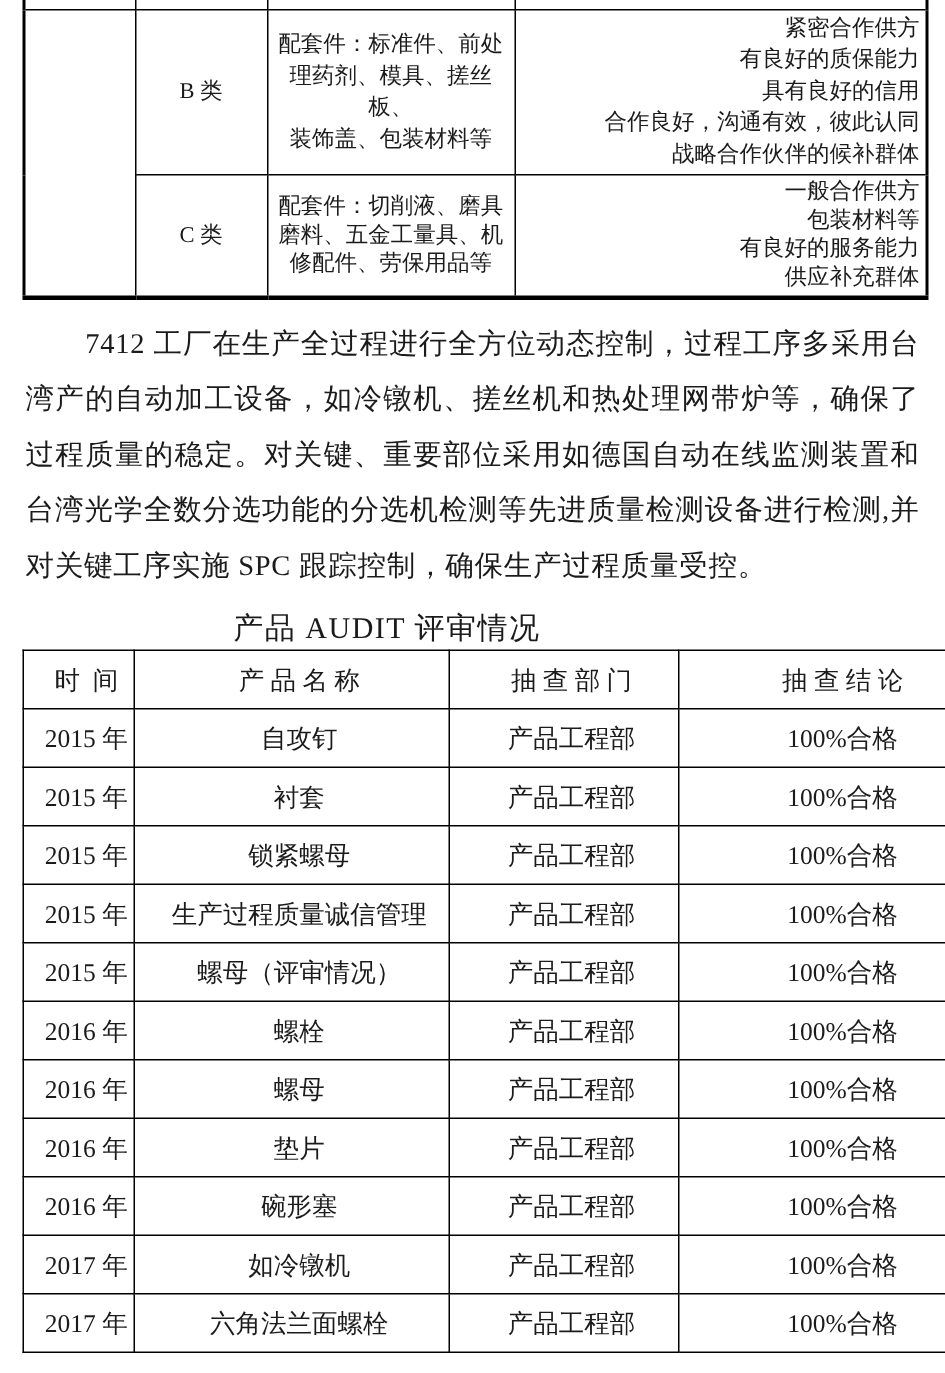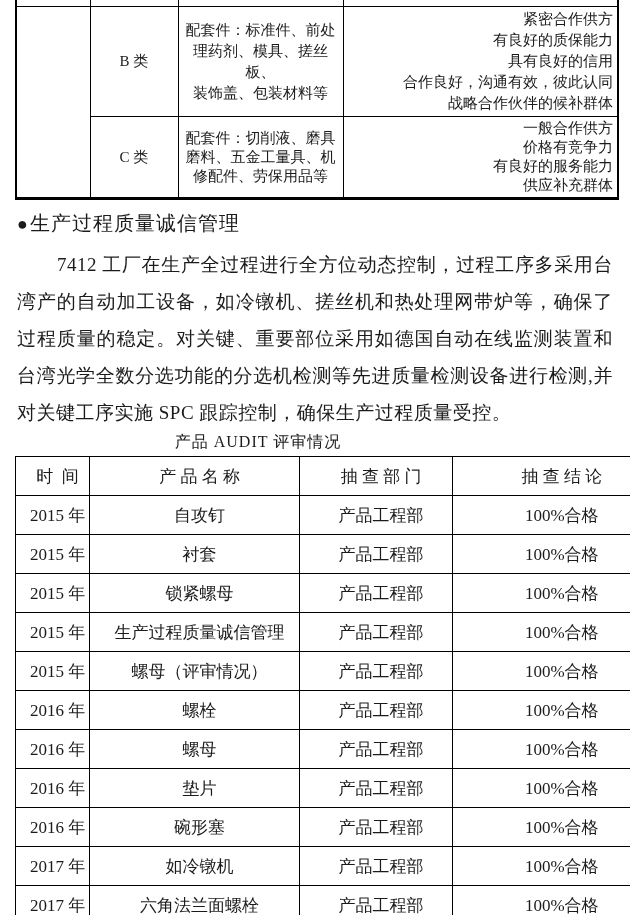--- a/index.html
+++ b/index.html
@@ -43,23 +43,23 @@
     margin:11px 17px 0 17px;width:596px;
     font-size:19px;line-height:37px;
     text-align:justify;text-justify:inter-ideograph;
     text-indent:2.1em;
     letter-spacing:0.5px;
     word-break:break-all;
   }
 
   
   .caption{
-    margin-top:0;height:22px;line-height:22px;
+    margin-top:12px;height:22px;line-height:22px;
     width:516px;text-align:center;
-    font-size:16px;letter-spacing:1px;
+    font-size:20px;letter-spacing:1px;
   }
 
   
   table.audit{
     border-collapse:collapse;table-layout:fixed;
     margin-left:15px;width:645px;
     margin-top:3px;
   }
   table.audit th, table.audit td{
     border:1px solid #000;
@@ -107,30 +107,27 @@
 具有良好的信用
 合作良好，沟通有效，彼此认同
 战略合作伙伴的候补群体</td>
     </tr>
     <tr class="rowC lastrow">
       <td>C 类</td>
       <td>配套件：切削液、磨具
 磨料、五金工量具、机
 修配件、劳保用品等</td>
       <td class="outR">一般合作供方
-价格有竞争力
+包装材料等
 有良好的服务能力
 供应补充群体</td>
     </tr>
   </tbody>
     </table>
 
-  <div class="heading">
-    <span class="bullet">●</span><span>生产过程质量诚信管理</span>
-  </div>
 
   <p class="para">7412 工厂在生产全过程进行全方位动态控制，过程工序多采用台湾产的自动加工设备，如冷镦机、搓丝机和热处理网带炉等，确保了过程质量的稳定。对关键、重要部位采用如德国自动在线监测装置和台湾光学全数分选功能的分选机检测等先进质量检测设备进行检测,并对关键工序实施 SPC 跟踪控制，确保生产过程质量受控。</p>
 
   <div class="caption">产品 AUDIT 评审情况</div>
 
   <table class="audit">
     <colgroup>
         <col class="cA">
         <col class="cB">
         <col class="cC">

